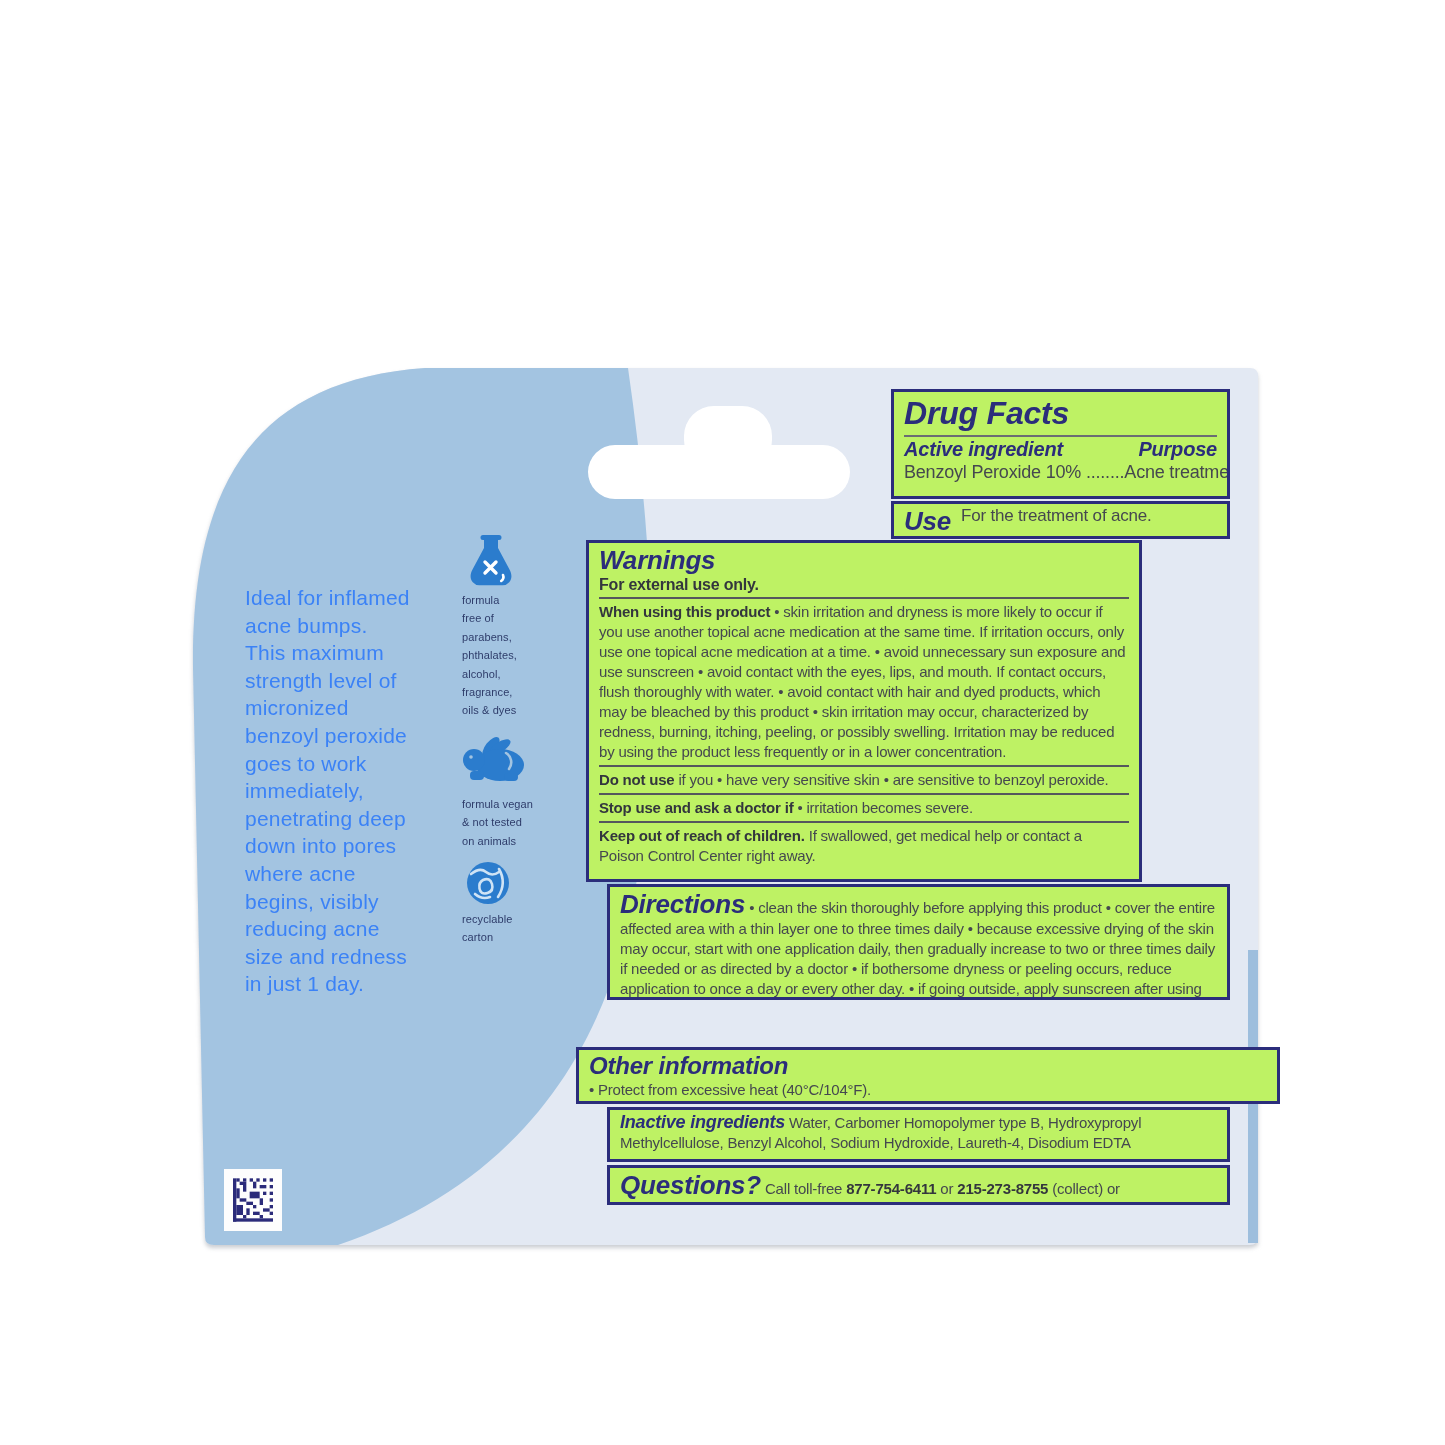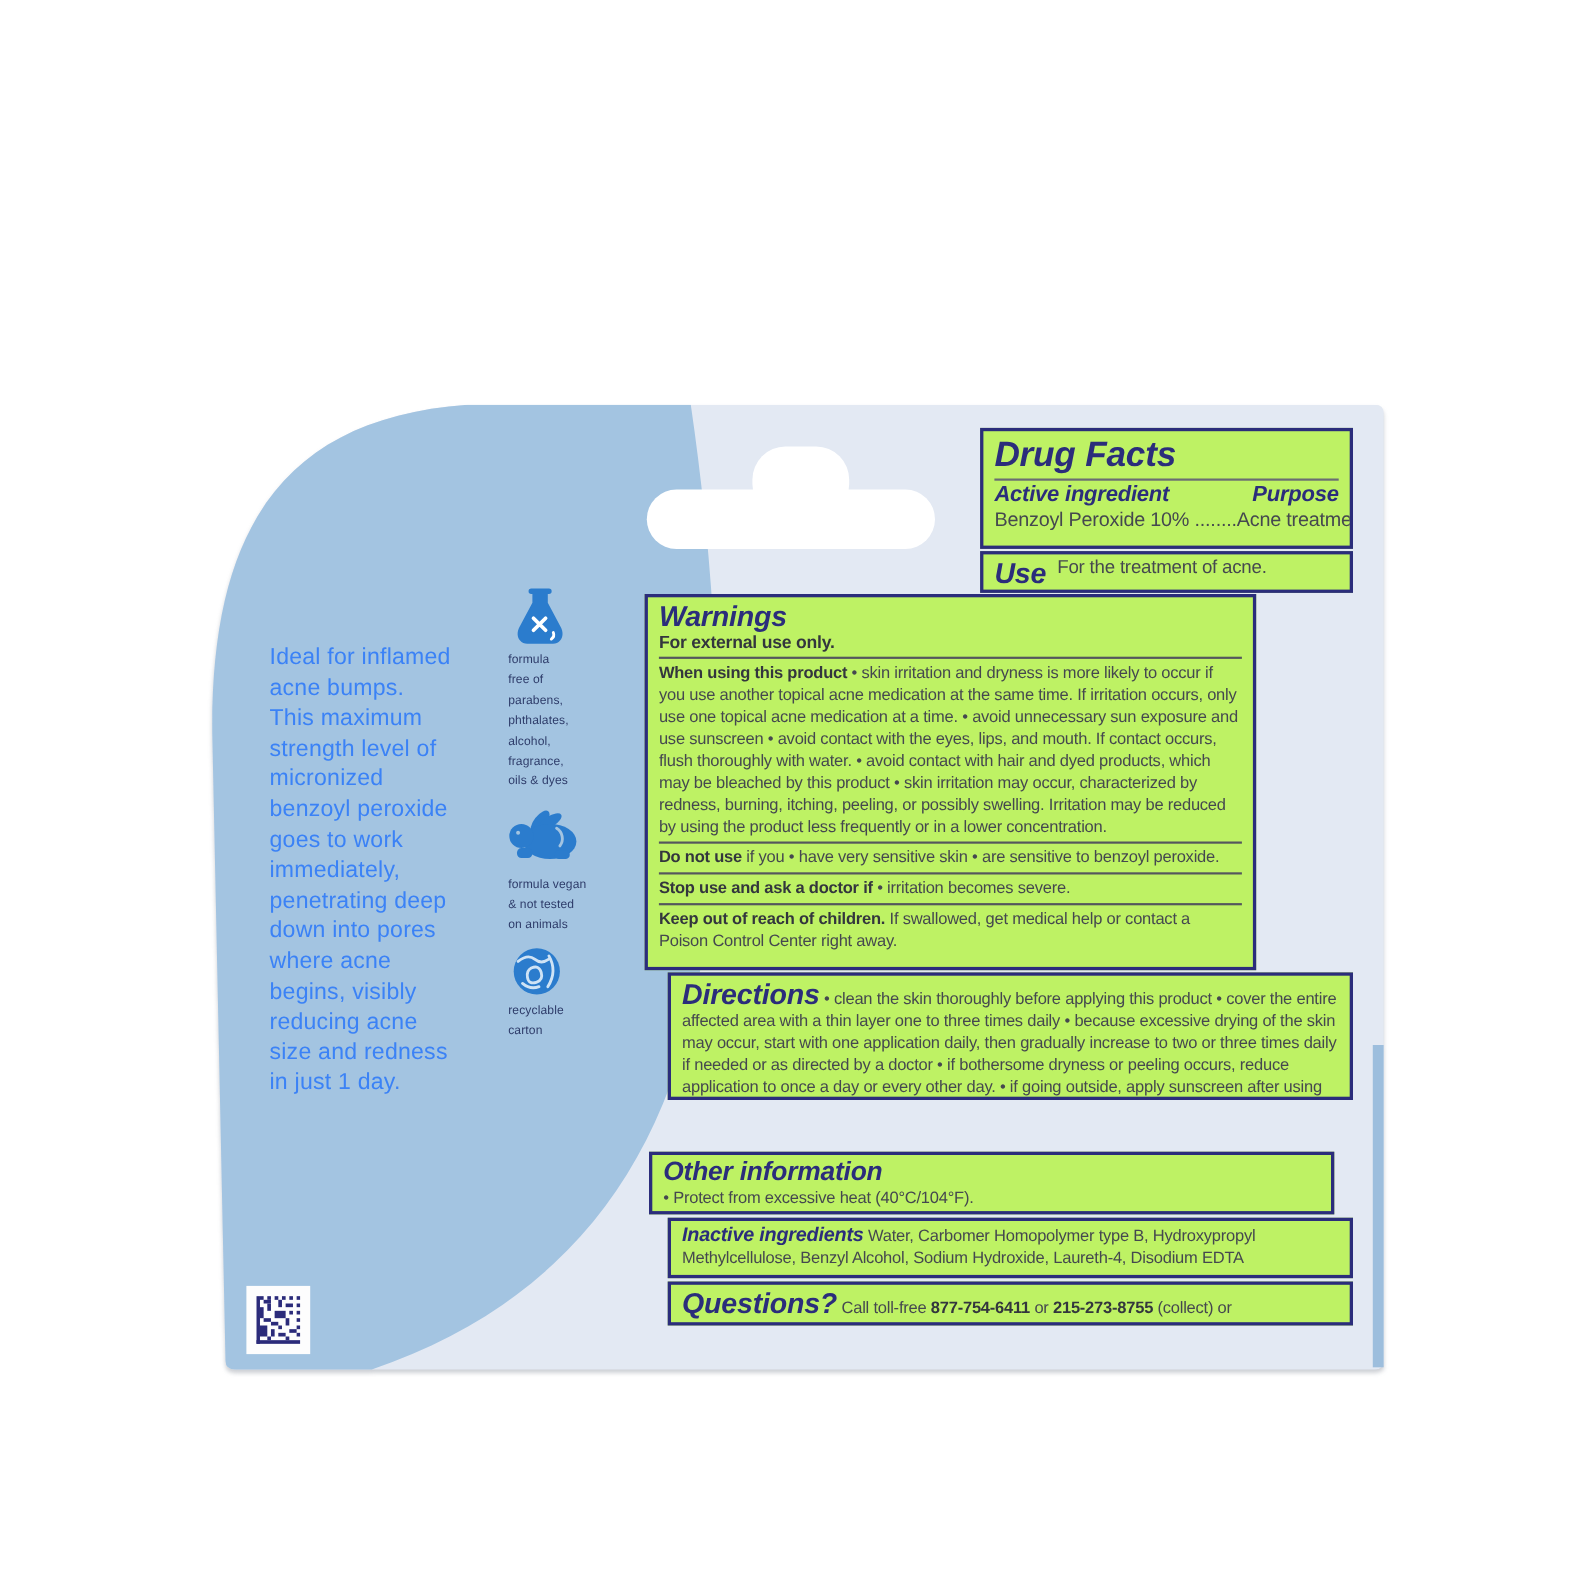--- a/index.html
+++ b/index.html
@@ -172,21 +172,21 @@
     <div><span class="lead">Stop use and ask a doctor if</span> <span>• irritation becomes severe.</span></div>
     <div class="rule"></div>
     <div><span class="lead">Keep out of reach of children.</span> <span>If swallowed, get medical help or contact a Poison Control Center right away.</span></div>
   </div>
 
   <div class="dfbox body-t" style="left:607px;top:884px;width:623px;height:116px;">
     <span class="hnavy sec-head">Directions</span>
     <span>• clean the skin thoroughly before applying this product • cover the entire affected area with a thin layer one to three times daily • because excessive drying of the skin may occur, start with one application daily, then gradually increase to two or three times daily if needed or as directed by a doctor • if bothersome dryness or peeling occurs, reduce application to once a day or every other day. • if going outside, apply sunscreen after using this product.  If irritation or sensitivity develops, stop use of both products and ask a doctor.</span>
   </div>
 
-  <div class="dfbox body-t" style="left:590px;top:1047px;width:623px;height:57px;">
+  <div class="dfbox body-t" style="left:576px;top:1047px;width:704px;height:57px;">
     <div class="hnavy" style="font-size:24px;line-height:28px;">Other information</div>
     <div>• Protect from excessive heat (40°C/104°F).</div>
   </div>
 
   <div class="dfbox body-t" style="left:607px;top:1107px;width:623px;height:55px;">
     <span class="hnavy" style="font-size:18px;">Inactive ingredients</span>
     <span>Water, Carbomer Homopolymer type B, Hydroxypropyl Methylcellulose, Benzyl Alcohol, Sodium Hydroxide, Laureth-4, Disodium EDTA</span>
   </div>
 
   <div class="dfbox body-t" style="left:607px;top:1165px;width:623px;height:40px;">

